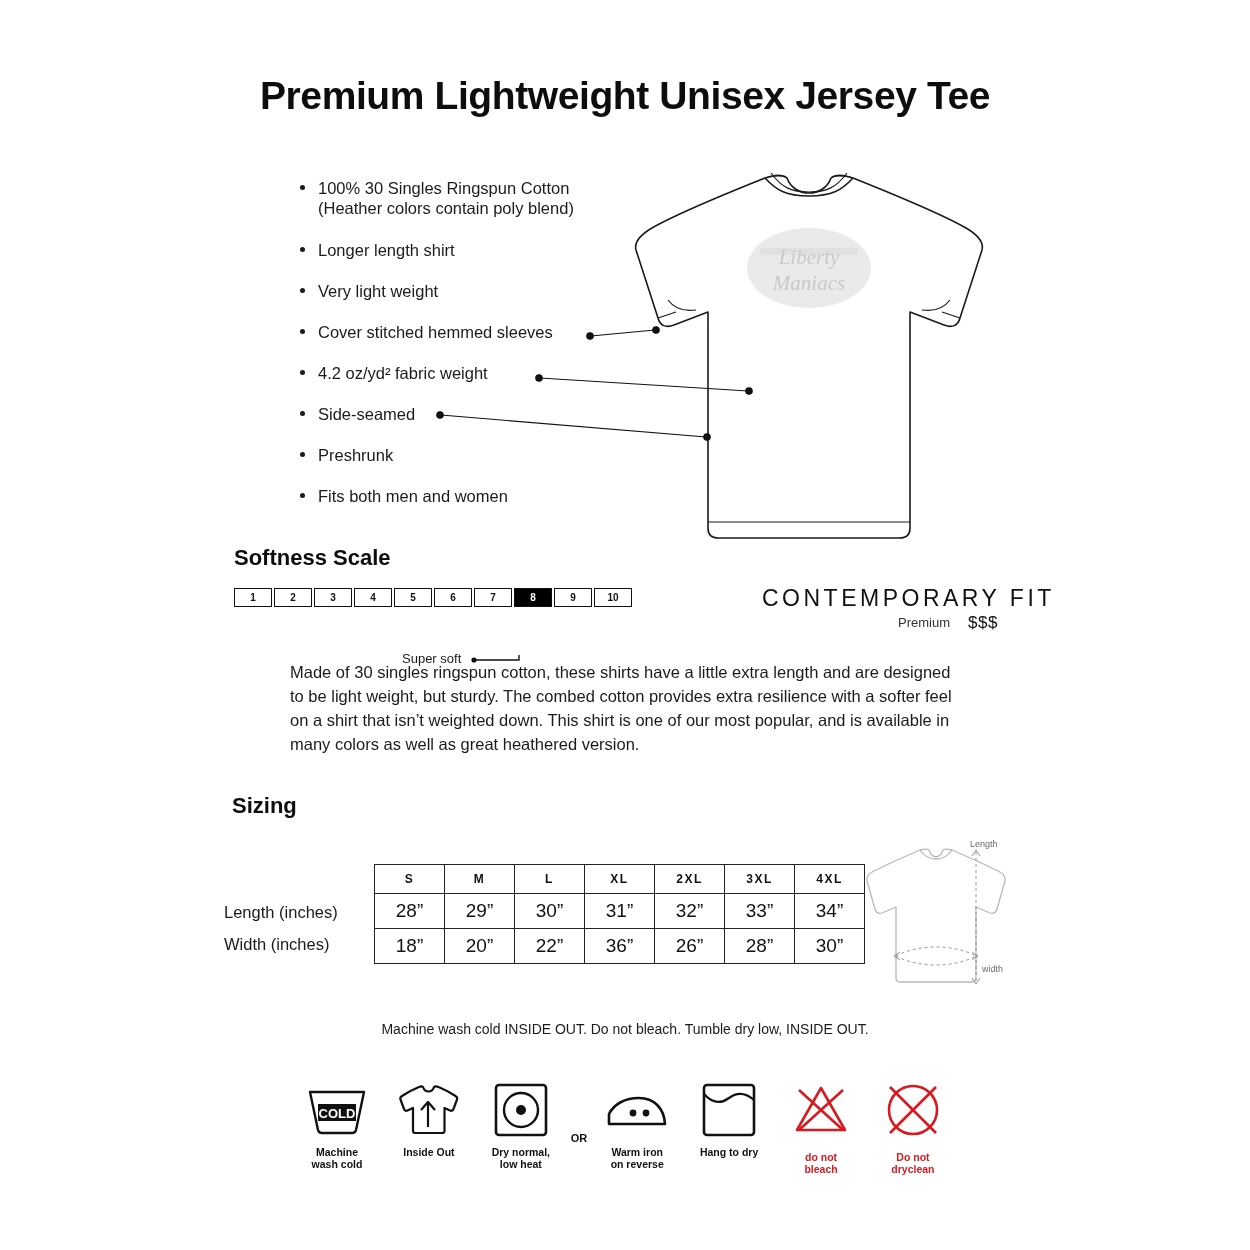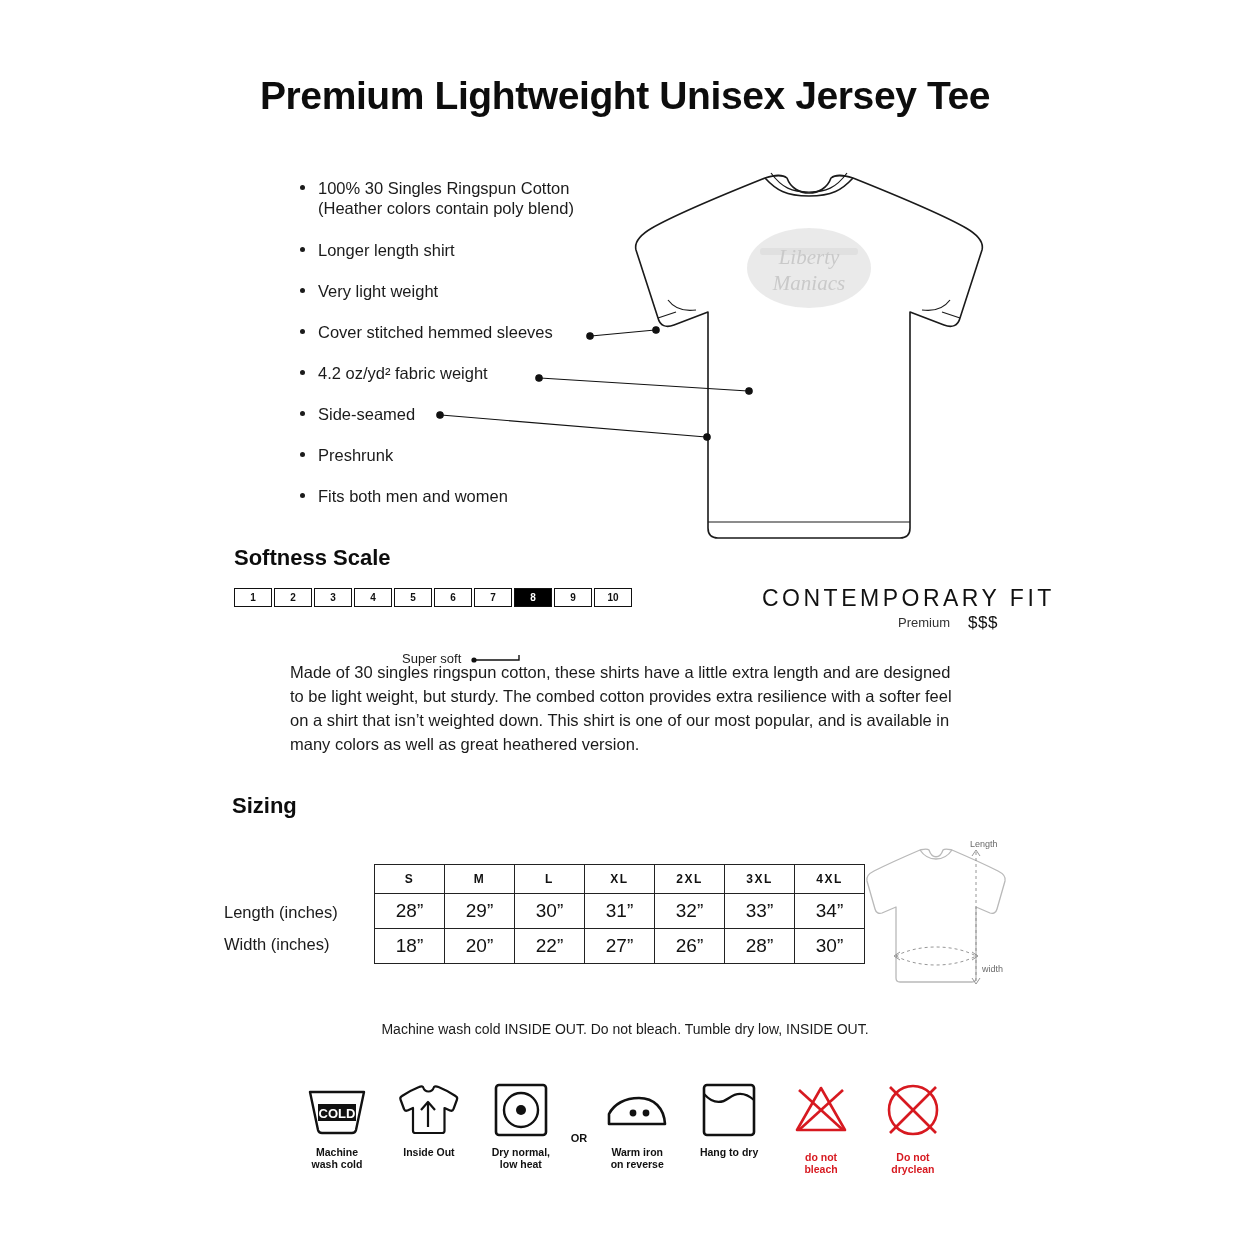--- a/index.html
+++ b/index.html
@@ -378,21 +378,21 @@
       <td>30”</td>
       <td>31”</td>
       <td>32”</td>
       <td>33”</td>
       <td>34”</td>
     </tr>
     <tr>
       <td>18”</td>
       <td>20”</td>
       <td>22”</td>
-      <td>27”</td>
+      <td>36”</td>
       <td>26”</td>
       <td>28”</td>
       <td>30”</td>
     </tr>
   </tbody>
     </table>
 
   <div class="size-diagram">
     <svg width="170" height="160" viewBox="0 0 170 160">
       <g fill="none" stroke="#b9b9b9" stroke-width="1.3" stroke-linejoin="round">

